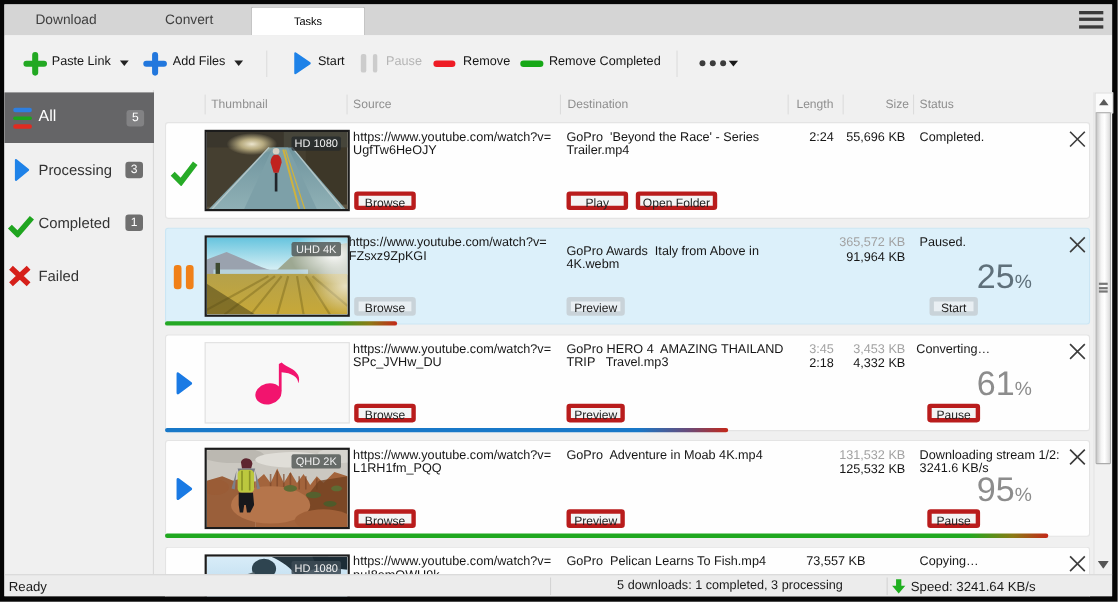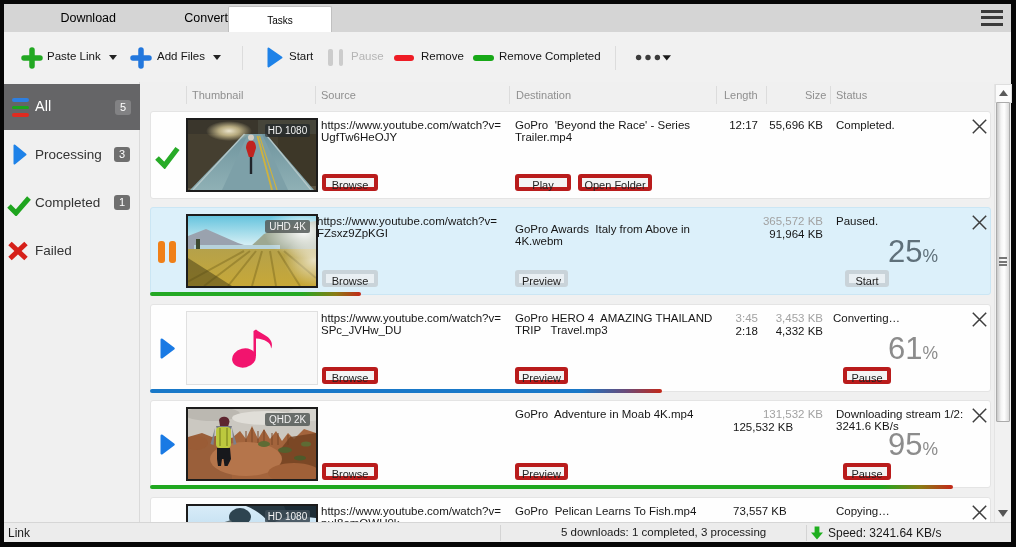--- a/index.html
+++ b/index.html
@@ -1,19 +1,19 @@
 <!DOCTYPE html>
 <html><head><meta charset="utf-8"><style>
 *{margin:0;padding:0;box-sizing:border-box}
 html,body{width:1016px;height:547px;overflow:hidden}
 body{position:relative;background:#060606;font-family:"Liberation Sans",sans-serif;-webkit-font-smoothing:antialiased}
 .a{position:absolute}
 .win{left:4px;top:4px;width:1007px;height:538px;background:#f0f0f0}
 .tabbar{left:4px;top:4px;width:1007px;height:28px;background:#d5d5d5}
-.tab{position:absolute;top:0;height:28px;line-height:29px;text-align:right;font-size:12.5px;color:#000000}
+.tab{position:absolute;top:0;height:28px;line-height:29px;text-align:center;font-size:12.5px;color:#404040}
 .tabactive{position:absolute;top:2px;height:26px;background:#ffffff;border:1px solid #c0c0c0;border-bottom:none;border-radius:2px 2px 0 0;line-height:27px;text-align:center;font-size:10px;color:#000}
 .toolbar{left:4px;top:32px;width:1007px;height:50px;background:#f1f1f1}
 .tbtxt{position:absolute;top:50px;font-size:11.5px;color:#151515}
 .tbsep{position:absolute;top:46px;height:24px;width:1px;background:#dcdcdc}
 .caret{position:absolute;width:0;height:0;border-left:4px solid transparent;border-right:4px solid transparent;border-top:5px solid #222}
 .sidebar{left:4px;top:82px;width:136px;height:440px;background:#f0f0f0;border-right:1px solid #dadada}
 .sitem{position:absolute;left:0;width:136px;height:48px}
 .sitxt{position:absolute;left:35px;top:16px;font-size:13.5px;color:#333}
 .badge{position:absolute;left:114px;top:16px;width:16px;height:15px;background:#6f6f6f;border-radius:3px;color:#fff;font-size:11px;text-align:center;line-height:15px}
 .content{left:141px;top:82px;width:853px;height:440px;background:#f0f0f0}
@@ -157,21 +157,21 @@
     <path d="M58,28 C58,23.5 60.2,20.5 63,20.5 C65.8,20.5 68,23.5 68,28 L65.2,37 L60.8,37 Z" fill="#c0231f"></path>
     <circle cx="63" cy="17.5" r="3" fill="#d5cec2"></circle>
     <rect x="77" y="4" width="45" height="13" rx="2" fill="#23282b" opacity="0.72"></rect>
     <text x="99.5" y="14" font-size="10" fill="#f2f2f2" text-anchor="middle" font-family="Liberation Sans">HD 1080</text>
   </svg></div>
   <div class="t a" style="left:180px;top:8px;width:192px">https://www.youtube.com/watch?v= UgfTw6HeOJY</div>
   <div class="btn" style="left:181px;width:56px">Browse</div>
   <div class="t a" style="left:374px;top:8px;width:185px">GoPro&nbsp; 'Beyond the Race' - Series Trailer.mp4</div>
   <div class="btn" style="left:374px;width:56px">Play</div>
   <div class="btn" style="left:437px;width:74px">Open Folder</div>
-  <div class="t a" style="left:555px;top:8px;width:62px;text-align:right">12:17</div>
+  <div class="t a" style="left:555px;top:8px;width:62px;text-align:right">2:24</div>
   <div class="t a" style="left:592px;top:8px;width:90px;text-align:right">55,696 KB</div>
   <div class="t a" style="left:695px;top:8px">Completed.</div>
   <svg class="xbtn" viewBox="0 0 17 17">
       <path d="M1.8 1.8 L15.2 15.2 M15.2 1.8 L1.8 15.2" stroke="#3d3d3d" stroke-width="1.5"></path>
     </svg>
 </div>
 
 <div class="a" style="left:141px;top:207px;width:853px;height:96px">
   <div class="card cardsel"></div>
   <div class="a" style="left:17px;top:34px;width:7px;height:22px;background:#f08018;border-radius:3px"></div>
@@ -269,25 +269,26 @@
     <path d="M31 11 a5.5 5.5 0 0 1 10.5 1.7 l-1.2 4.3 h-8.3 z" fill="#5e2630"></path>
     <path d="M28 17 h16 l-1.5 5 h-13 z" fill="#767a84"></path>
     <path d="M27 19 l-4.5 16 3 1 z" fill="#7d8089"></path>
         <path d="M44 19 l4.5 16 -3 1 z" fill="#7d8089"></path>
     <rect x="28" y="18" width="15" height="21" rx="4" fill="#bcc83e"></rect>
     <path d="M32 19 v18 M39 19 v18" stroke="#8a9426" stroke-width="1.5"></path>
     <polygon points="29,39 42,39 43,50 39.5,57 36.5,57 35.5,50 34,50 33,57 30,57 29,50" fill="#17181c"></polygon>
     <rect x="77" y="4" width="45" height="13" rx="2" fill="#555a58" opacity="0.85"></rect>
     <text x="99.5" y="14" font-size="10" fill="#f2f2f2" text-anchor="middle" font-family="Liberation Sans">QHD 2K</text>
   </svg></div>
+  <div class="t a" style="left:180px;top:8px;width:192px">https://www.youtube.com/watch?v= L1RH1fm_PQQ</div>
   <div class="btn" style="left:181px;width:56px">Browse</div>
   <div class="t a" style="left:374px;top:8px;width:180px">GoPro&nbsp; Adventure in Moab 4K.mp4</div>
   <div class="btn" style="left:374px;width:53px">Preview</div>
   <div class="t a gv" style="left:592px;top:8px;width:90px;text-align:right">131,532 KB</div>
-  <div class="t a" style="left:592px;top:21px;width:90px;">125,532 KB</div>
+  <div class="t a" style="left:592px;top:21px;width:90px;text-align:right">125,532 KB</div>
   <div class="t a" style="left:695px;top:8px;width:150px">Downloading stream 1/2: 3241.6 KB/s</div>
   <div class="pct" style="left:677px;width:120px">95<span class="pcs">%</span></div>
   <div class="btn" style="left:702px;width:48px">Pause</div>
   <svg class="xbtn" viewBox="0 0 17 17">
       <path d="M1.8 1.8 L15.2 15.2 M15.2 1.8 L1.8 15.2" stroke="#3d3d3d" stroke-width="1.5"></path>
     </svg>
   <div class="prog" style="left:9px;width:803px;background:linear-gradient(90deg,#20a820 0,#20a820 91%,#8a7a14 96%,#c42718 100%)"></div>
 </div>
 
 <div class="a" style="left:141px;top:497px;width:853px;height:45px;overflow:hidden">
@@ -323,21 +324,21 @@
   </svg>
 <div class="a" style="left:996px;top:102px;width:14px;height:320px;background:linear-gradient(90deg,#c8c8c8 0,#f5f5f5 35%,#ffffff 60%,#dcdcdc 100%);border:1px solid #ababab;border-radius:1px;z-index:41"></div>
 <div class="a" style="left:999px;top:257px;width:8px;height:2px;background:#777;z-index:42"></div>
 <div class="a" style="left:999px;top:260.5px;width:8px;height:2px;background:#777;z-index:42"></div>
 <div class="a" style="left:999px;top:264px;width:8px;height:2px;background:#777;z-index:42"></div>
 <svg class="a" style="left:998px;top:510px;z-index:41" width="10" height="7" viewBox="0 0 10 7">
     <path d="M5 7L0 0H10z" fill="#555"></path>
   </svg>
 
 <div class="a statusbar">
-  <div class="stxt" style="left:4px">Link</div>
+  <div class="stxt" style="left:4px">Ready</div>
   <div class="ssep" style="left:496px"></div>
   <div class="stxt" style="left:557px;font-size:11.5px">5 downloads: 1 completed, 3 processing</div>
   <div class="ssep" style="left:802px"></div>
   <svg style="position:absolute;left:806px;top:3px" width="14" height="14" viewBox="0 0 14 14">
       <path d="M7 13.5L1 6.5h3.6V0.5h4.8v6H13z" fill="#1faf1f"></path>
     </svg>
   <div class="stxt" style="left:824px">Speed: 3241.64 KB/s</div>
 </div>
 
 </body></html>

